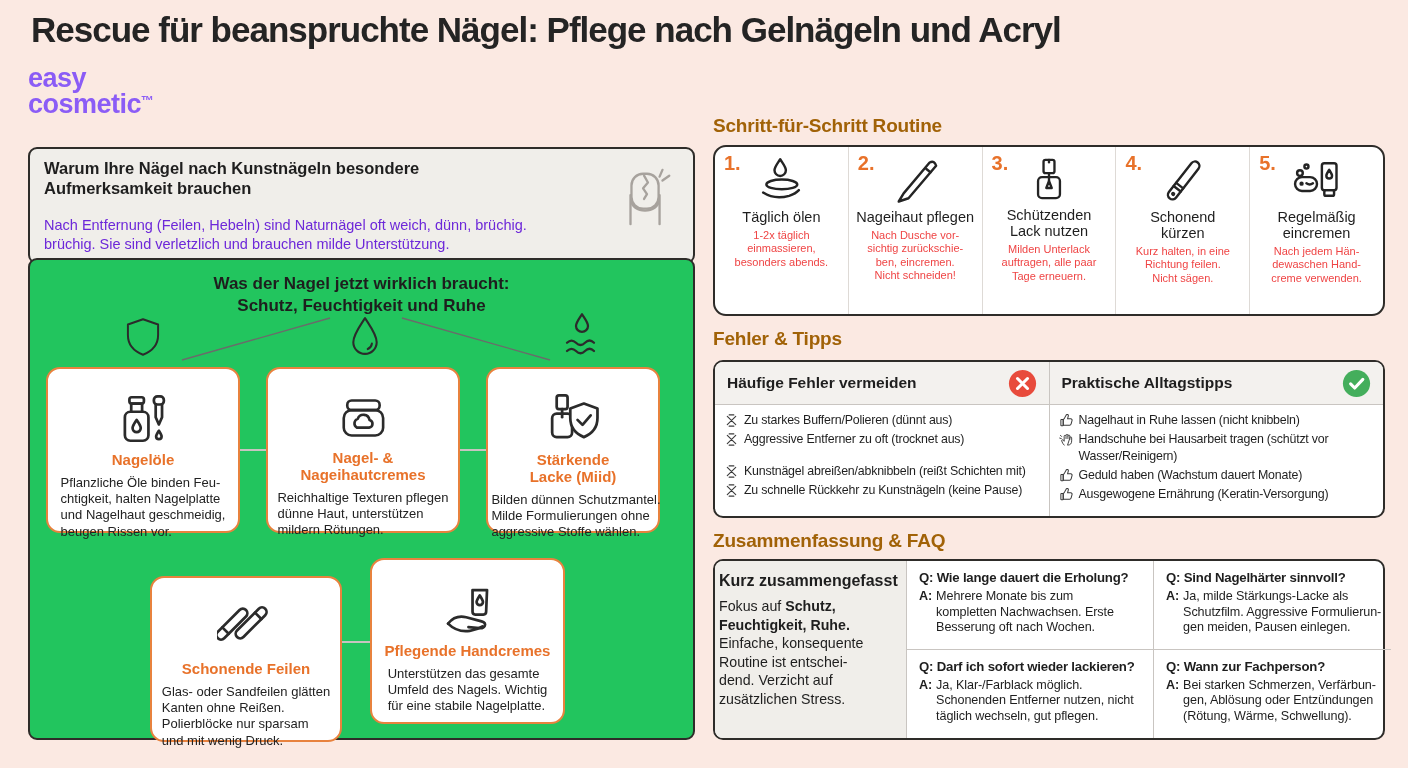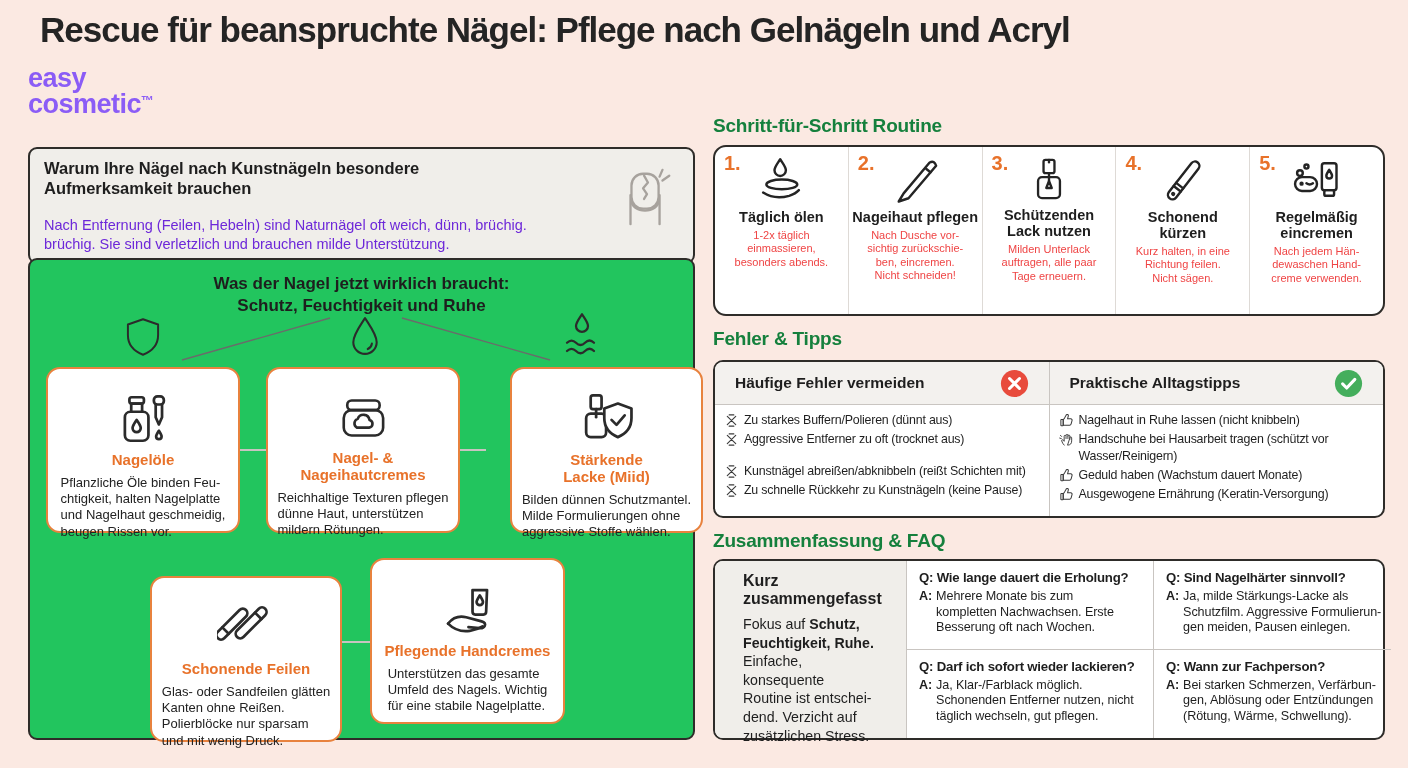--- a/index.html
+++ b/index.html
@@ -4,21 +4,21 @@
 <style>
   *{box-sizing:border-box;margin:0;padding:0}
   body{margin:0;background:#fbe9e2}
   .page{position:relative;width:1408px;height:768px;background:#fbe9e2;
         font-family:"Liberation Sans",sans-serif;color:#1e1e1e;overflow:hidden}
   .pre{white-space:pre-line}
   .prex{white-space:pre}
   .ic{stroke:currentColor;fill:none;stroke-width:3;stroke-linecap:round;stroke-linejoin:round}
 
   
-  .main-title{position:absolute;left:40px;top:10px;font-size:35px;font-weight:800;
+  .main-title{position:absolute;left:31px;top:10px;font-size:35px;font-weight:800;
               letter-spacing:-1px;color:#242424}
   .brand{position:absolute;left:28px;top:66px;font-size:27px;font-weight:800;
          line-height:.95;letter-spacing:-.5px;color:#8b5cf6}
   .brand .tm{font-size:13px;font-weight:700;vertical-align:8px}
 
   
   .intro{position:absolute;left:28px;top:147px;width:667px;height:117px;background:#f0eeea;
          border:2px solid #2e2c29;border-radius:9px;padding:9px 14px}
   .intro-h{font-size:16.5px;font-weight:800;line-height:1.22}
   .intro-b{font-size:14.5px;line-height:1.27;margin-top:18px;color:#6d28d9}
@@ -34,51 +34,51 @@
   .conn{position:absolute;background:#c8c4c0;height:1.5px}
 
   .card{position:absolute;background:#fff;border:2px solid #e8823e;border-radius:14px;
         text-align:center;padding-top:21px}
   .card-ic{display:block;margin:0 auto;color:#2b2b2b}
   .card-title{margin-top:4px;font-size:15px;font-weight:800;color:#e8722a;line-height:1.13}
   .card-body{margin:6px auto 0;font-size:13px;line-height:1.25;text-align:left;
              width:max-content;max-width:96%;color:#222}
 
   
-  .h-section{position:absolute;font-size:19px;font-weight:800;letter-spacing:-.2px;color:#15803d}
+  .h-section{position:absolute;font-size:19px;font-weight:800;letter-spacing:-.2px;color:#a16207}
 
   
   .steps{position:absolute;left:713px;top:145px;width:672px;height:171px;background:#fff;
          border:2px solid #2e2c29;border-radius:13px;display:flex;overflow:hidden}
   .step{flex:1;position:relative;padding:6px 3px 0;text-align:center}
   .step + .step{border-left:1.5px solid #dedad6}
   .step-num{position:absolute;left:9px;top:5px;font-size:20px;font-weight:800;color:#e8722a}
   .step-ic{display:block;margin:3px auto 0;color:#242424}
-  .step-title{margin-top:2px;font-size:14.5px;font-weight:700;line-height:1.1}
+  .step-title{margin-top:2px;font-size:14.5px;font-weight:400;line-height:1.1}
   .step-body{margin-top:3px;font-size:11px;line-height:1.22;color:#ef4444}
 
   
   .mt-box{position:absolute;left:713px;top:360px;width:672px;height:158px;background:#fff;
           border:2px solid #2e2c29;border-radius:10px;display:flex;overflow:hidden}
   .half{flex:1;display:flex;flex-direction:column}
   .half + .half{border-left:1.5px solid #c9c5c1}
   .half-head{height:43px;background:#f3f1ee;border-bottom:1.5px solid #c9c5c1;display:flex;
-             align-items:center;padding:0 20px;font-size:15.5px;font-weight:800;flex:none}
+             align-items:center;padding:0 12px;font-size:15.5px;font-weight:800;flex:none}
   .badge{margin-left:auto;width:29px;height:29px;flex:none}
   .half-body{flex:1;padding:7px 6px 5px 9px}
   .li{display:flex;gap:5px;align-items:flex-start;margin-bottom:2.5px}
   .li-ic{width:15px;height:15px;flex:none;margin-top:1px;color:#3b3b3b}
   .li-tx{font-size:12.4px;line-height:1.33;letter-spacing:-.2px;white-space:pre;color:#1f1f1f}
   .gap{height:13px}
 
   
   .sf-box{position:absolute;left:713px;top:559px;width:672px;height:181px;background:#fff;
           border:2px solid #2e2c29;border-radius:10px;display:flex}
   .sum{width:192px;flex:none;background:#f0eeea;border-right:1.5px solid #c9c5c1;
-       border-radius:8px 0 0 8px;padding:11px 28px}
+       border-radius:8px 0 0 8px;padding:11px 4px}
   .sum-title{font-size:16px;font-weight:800;margin-bottom:7px}
   .sum-body{font-size:14.2px;line-height:1.31;white-space:pre-line}
   .faq-grid{flex:1;display:grid;grid-template-columns:247px 1fr;grid-template-rows:1fr 1fr}
   .cell{padding:9px 10px 5px 12px}
   .cell-r1{border-bottom:1.5px solid #c9c5c1}
   .cell-c1{border-right:1.5px solid #c9c5c1}
   .q{font-size:13.2px;font-weight:800;margin-bottom:4px;letter-spacing:-.2px}
   .a{display:flex;gap:4px;font-size:12.6px;line-height:1.25;letter-spacing:-.1px}
   .a-label{font-weight:800;flex:none}
 </style>
@@ -244,21 +244,21 @@
     <div class="card" style="left:236px;top:107px;width:194px;height:166px">
       <svg class="ic card-ic" width="56" height="56" viewBox="0 0 64 64">
           <use href="#sym-cream-jar"></use>
         </svg>
       <div class="card-title pre">Nagel- &amp;
 Nageihautcremes</div>
       <div class="card-body prex">Reichhaltige Texturen pflegen
 dünne Haut, unterstützen
 mildern Rötungen.</div>
     </div>
-    <div class="card" style="left:480px;top:107px;width:193px;height:166px">
+    <div class="card" style="left:456px;top:107px;width:174px;height:166px">
       <svg class="ic card-ic" width="58" height="58" viewBox="0 0 64 64">
           <use href="#sym-polish-shield"></use>
         </svg>
       <div class="card-title pre">Stärkende
 Lacke (Miid)</div>
       <div class="card-body prex">Bilden dünnen Schutzmantel.
 Milde Formulierungen ohne
 aggressive Stoffe wählen.</div>
     </div>
     <div class="card" style="left:120px;top:316px;width:192px;height:166px">

